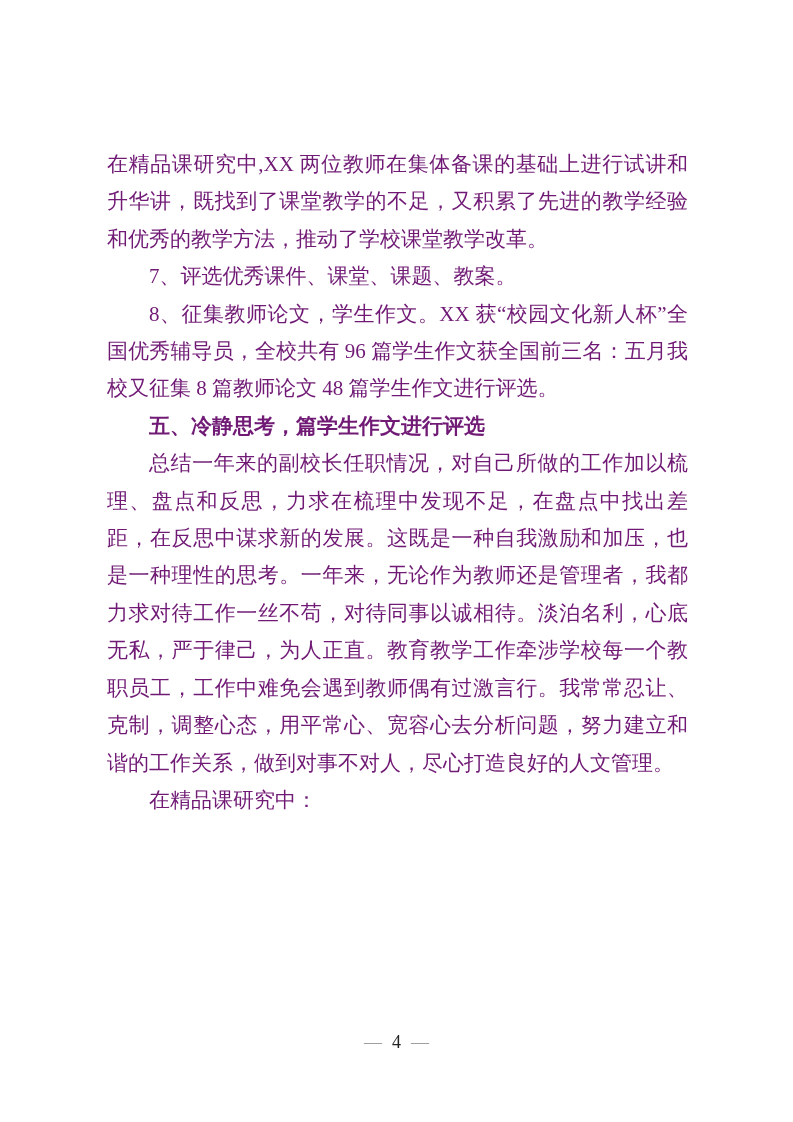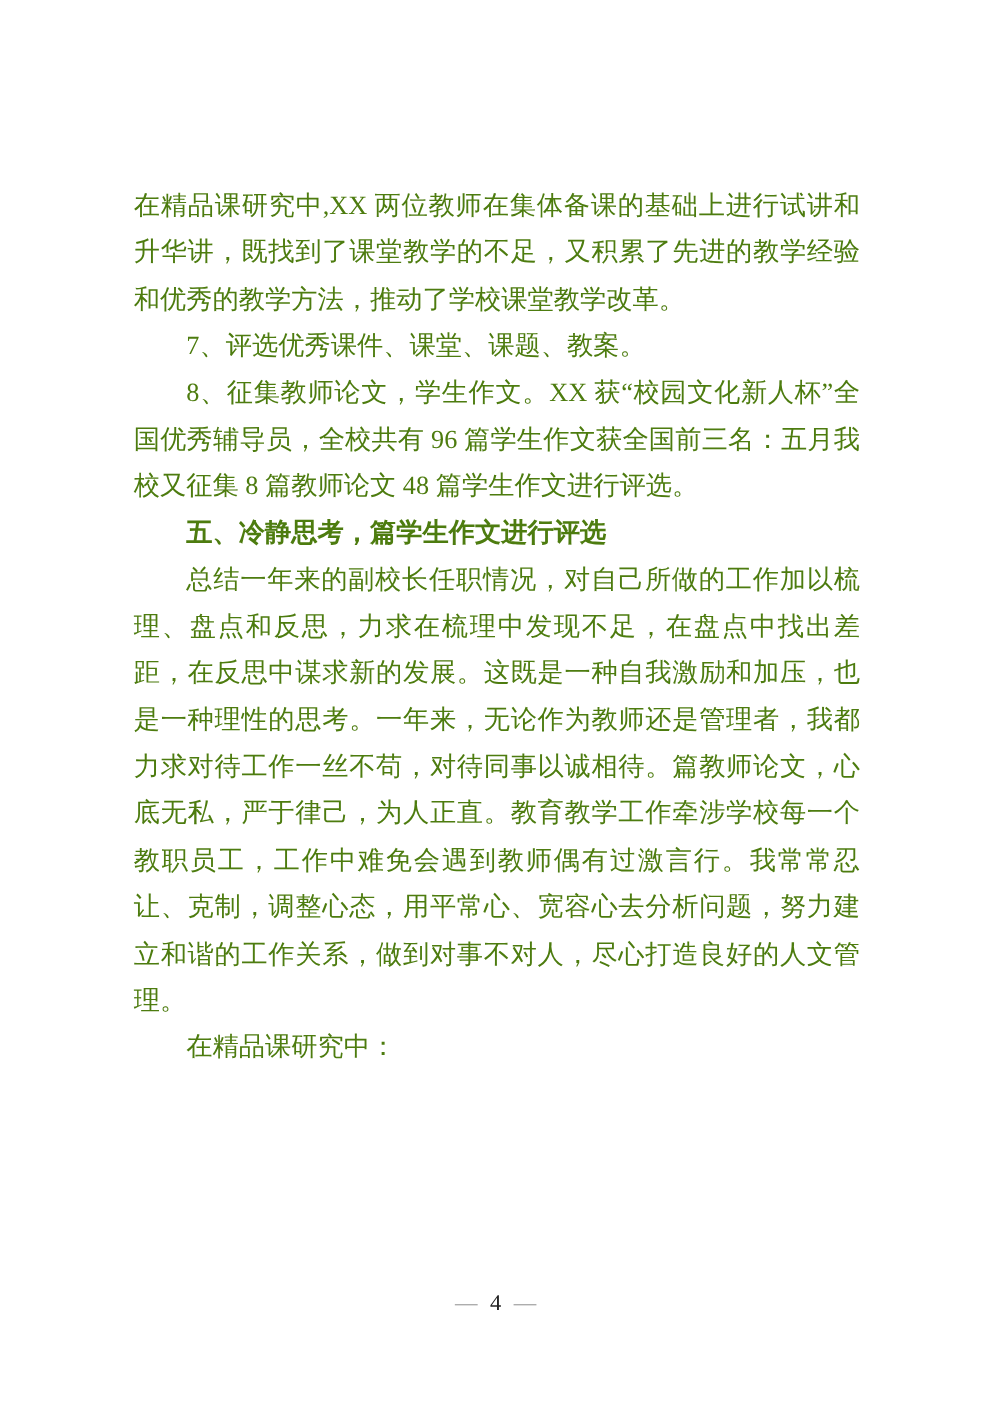--- a/index.html
+++ b/index.html
@@ -19,21 +19,21 @@
     position: absolute;
     left: 107px;
     top: 146px;
     width: 581px;
   }
   .content p {
     margin: 0;
     padding: 0;
     font-size: 21px;
     line-height: 37.4px;
-    color: #4d7c0f;
+    color: #701a75;
     text-align: justify;
     text-justify: inter-ideograph;
     word-break: break-all;
   }
   .content p.indent {
     text-indent: 2em;
   }
   .content p.heading {
     text-indent: 2em;
     font-weight: bold;
@@ -58,20 +58,20 @@
 </style>
 </head>
 <body>
 
 <div class="page">
   <div class="content">
     <p>在精品课研究中,XX 两位教师在集体备课的基础上进行试讲和升华讲，既找到了课堂教学的不足，又积累了先进的教学经验和优秀的教学方法，推动了学校课堂教学改革。</p>
     <p class="indent">7、评选优秀课件、课堂、课题、教案。</p>
     <p class="indent">8、征集教师论文，学生作文。XX 获“校园文化新人杯”全国优秀辅导员，全校共有 96 篇学生作文获全国前三名：五月我校又征集 8 篇教师论文 48 篇学生作文进行评选。</p>
     <p class="heading">五、冷静思考，篇学生作文进行评选</p>
-    <p class="indent">总结一年来的副校长任职情况，对自己所做的工作加以梳理、盘点和反思，力求在梳理中发现不足，在盘点中找出差距，在反思中谋求新的发展。这既是一种自我激励和加压，也是一种理性的思考。一年来，无论作为教师还是管理者，我都力求对待工作一丝不苟，对待同事以诚相待。篇教师论文，心底无私，严于律己，为人正直。教育教学工作牵涉学校每一个教职员工，工作中难免会遇到教师偶有过激言行。我常常忍让、克制，调整心态，用平常心、宽容心去分析问题，努力建立和谐的工作关系，做到对事不对人，尽心打造良好的人文管理。</p>
+    <p class="indent">总结一年来的副校长任职情况，对自己所做的工作加以梳理、盘点和反思，力求在梳理中发现不足，在盘点中找出差距，在反思中谋求新的发展。这既是一种自我激励和加压，也是一种理性的思考。一年来，无论作为教师还是管理者，我都力求对待工作一丝不苟，对待同事以诚相待。淡泊名利，心底无私，严于律己，为人正直。教育教学工作牵涉学校每一个教职员工，工作中难免会遇到教师偶有过激言行。我常常忍让、克制，调整心态，用平常心、宽容心去分析问题，努力建立和谐的工作关系，做到对事不对人，尽心打造良好的人文管理。</p>
     <p class="indent">在精品课研究中：</p>
   </div>
 
   <div class="footer">
     <span class="dash">—</span><span class="num">4</span><span class="dash">—</span>
   </div>
 </div>
 
 </body></html>

